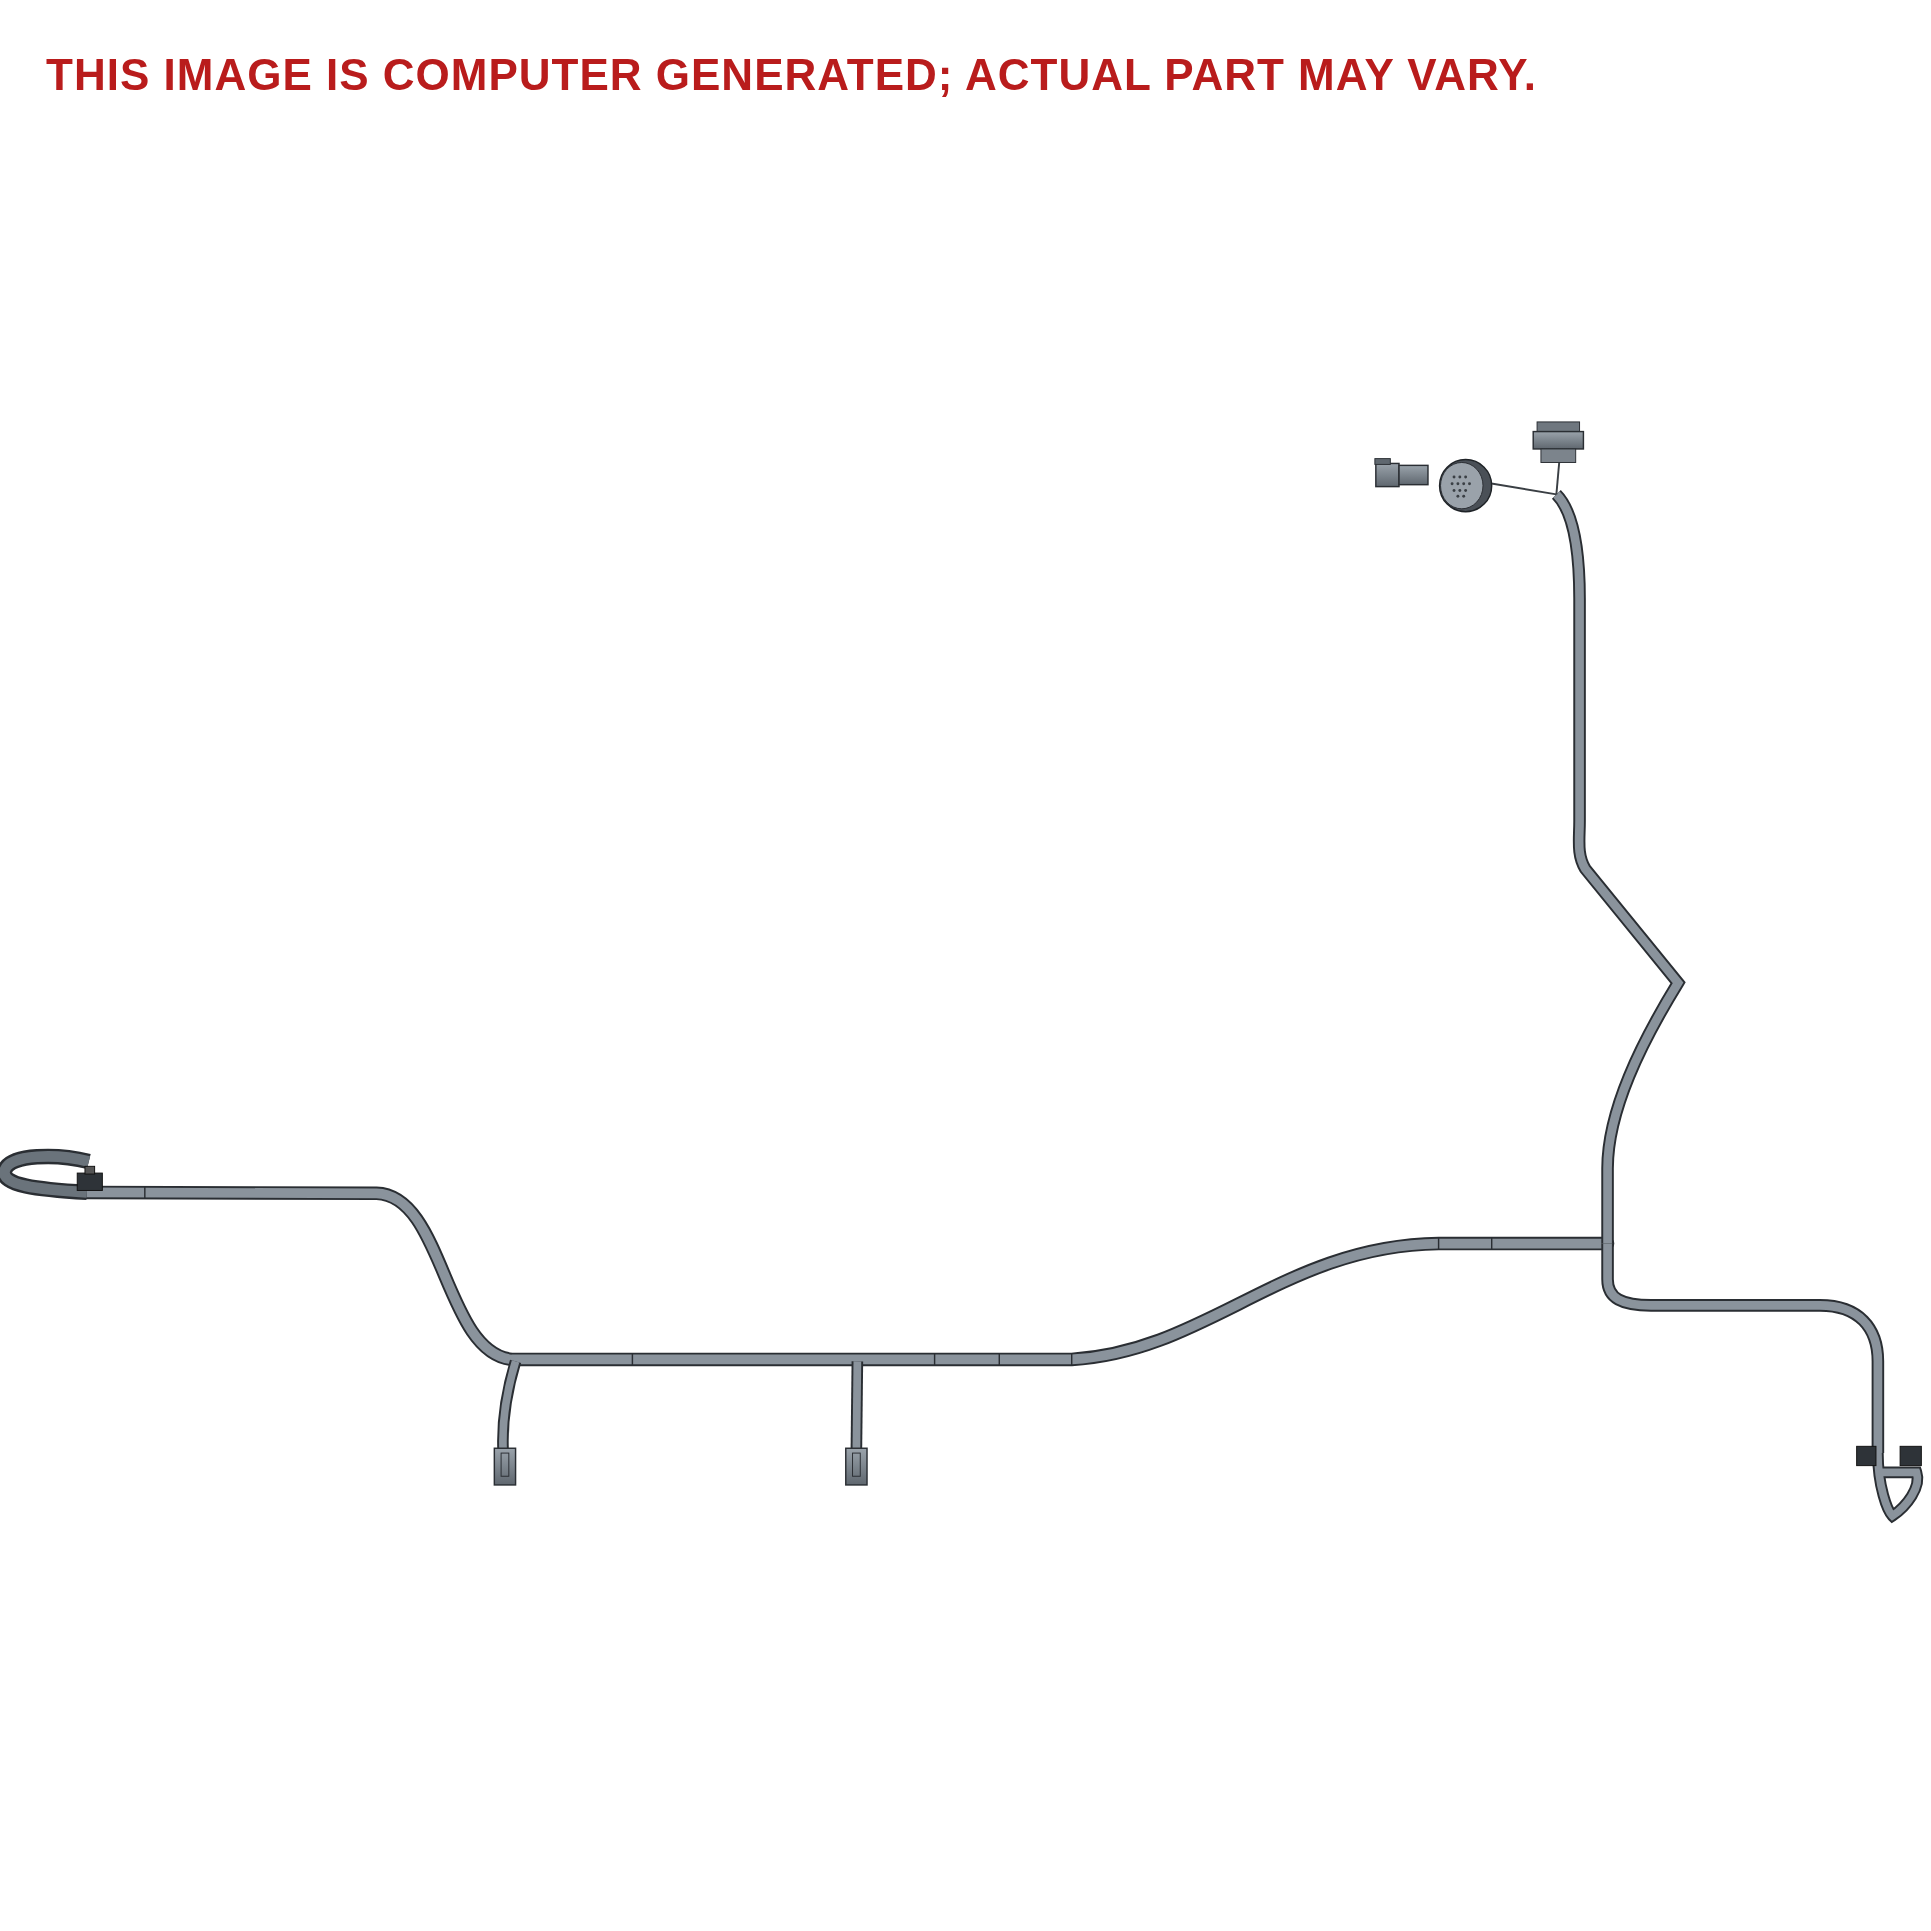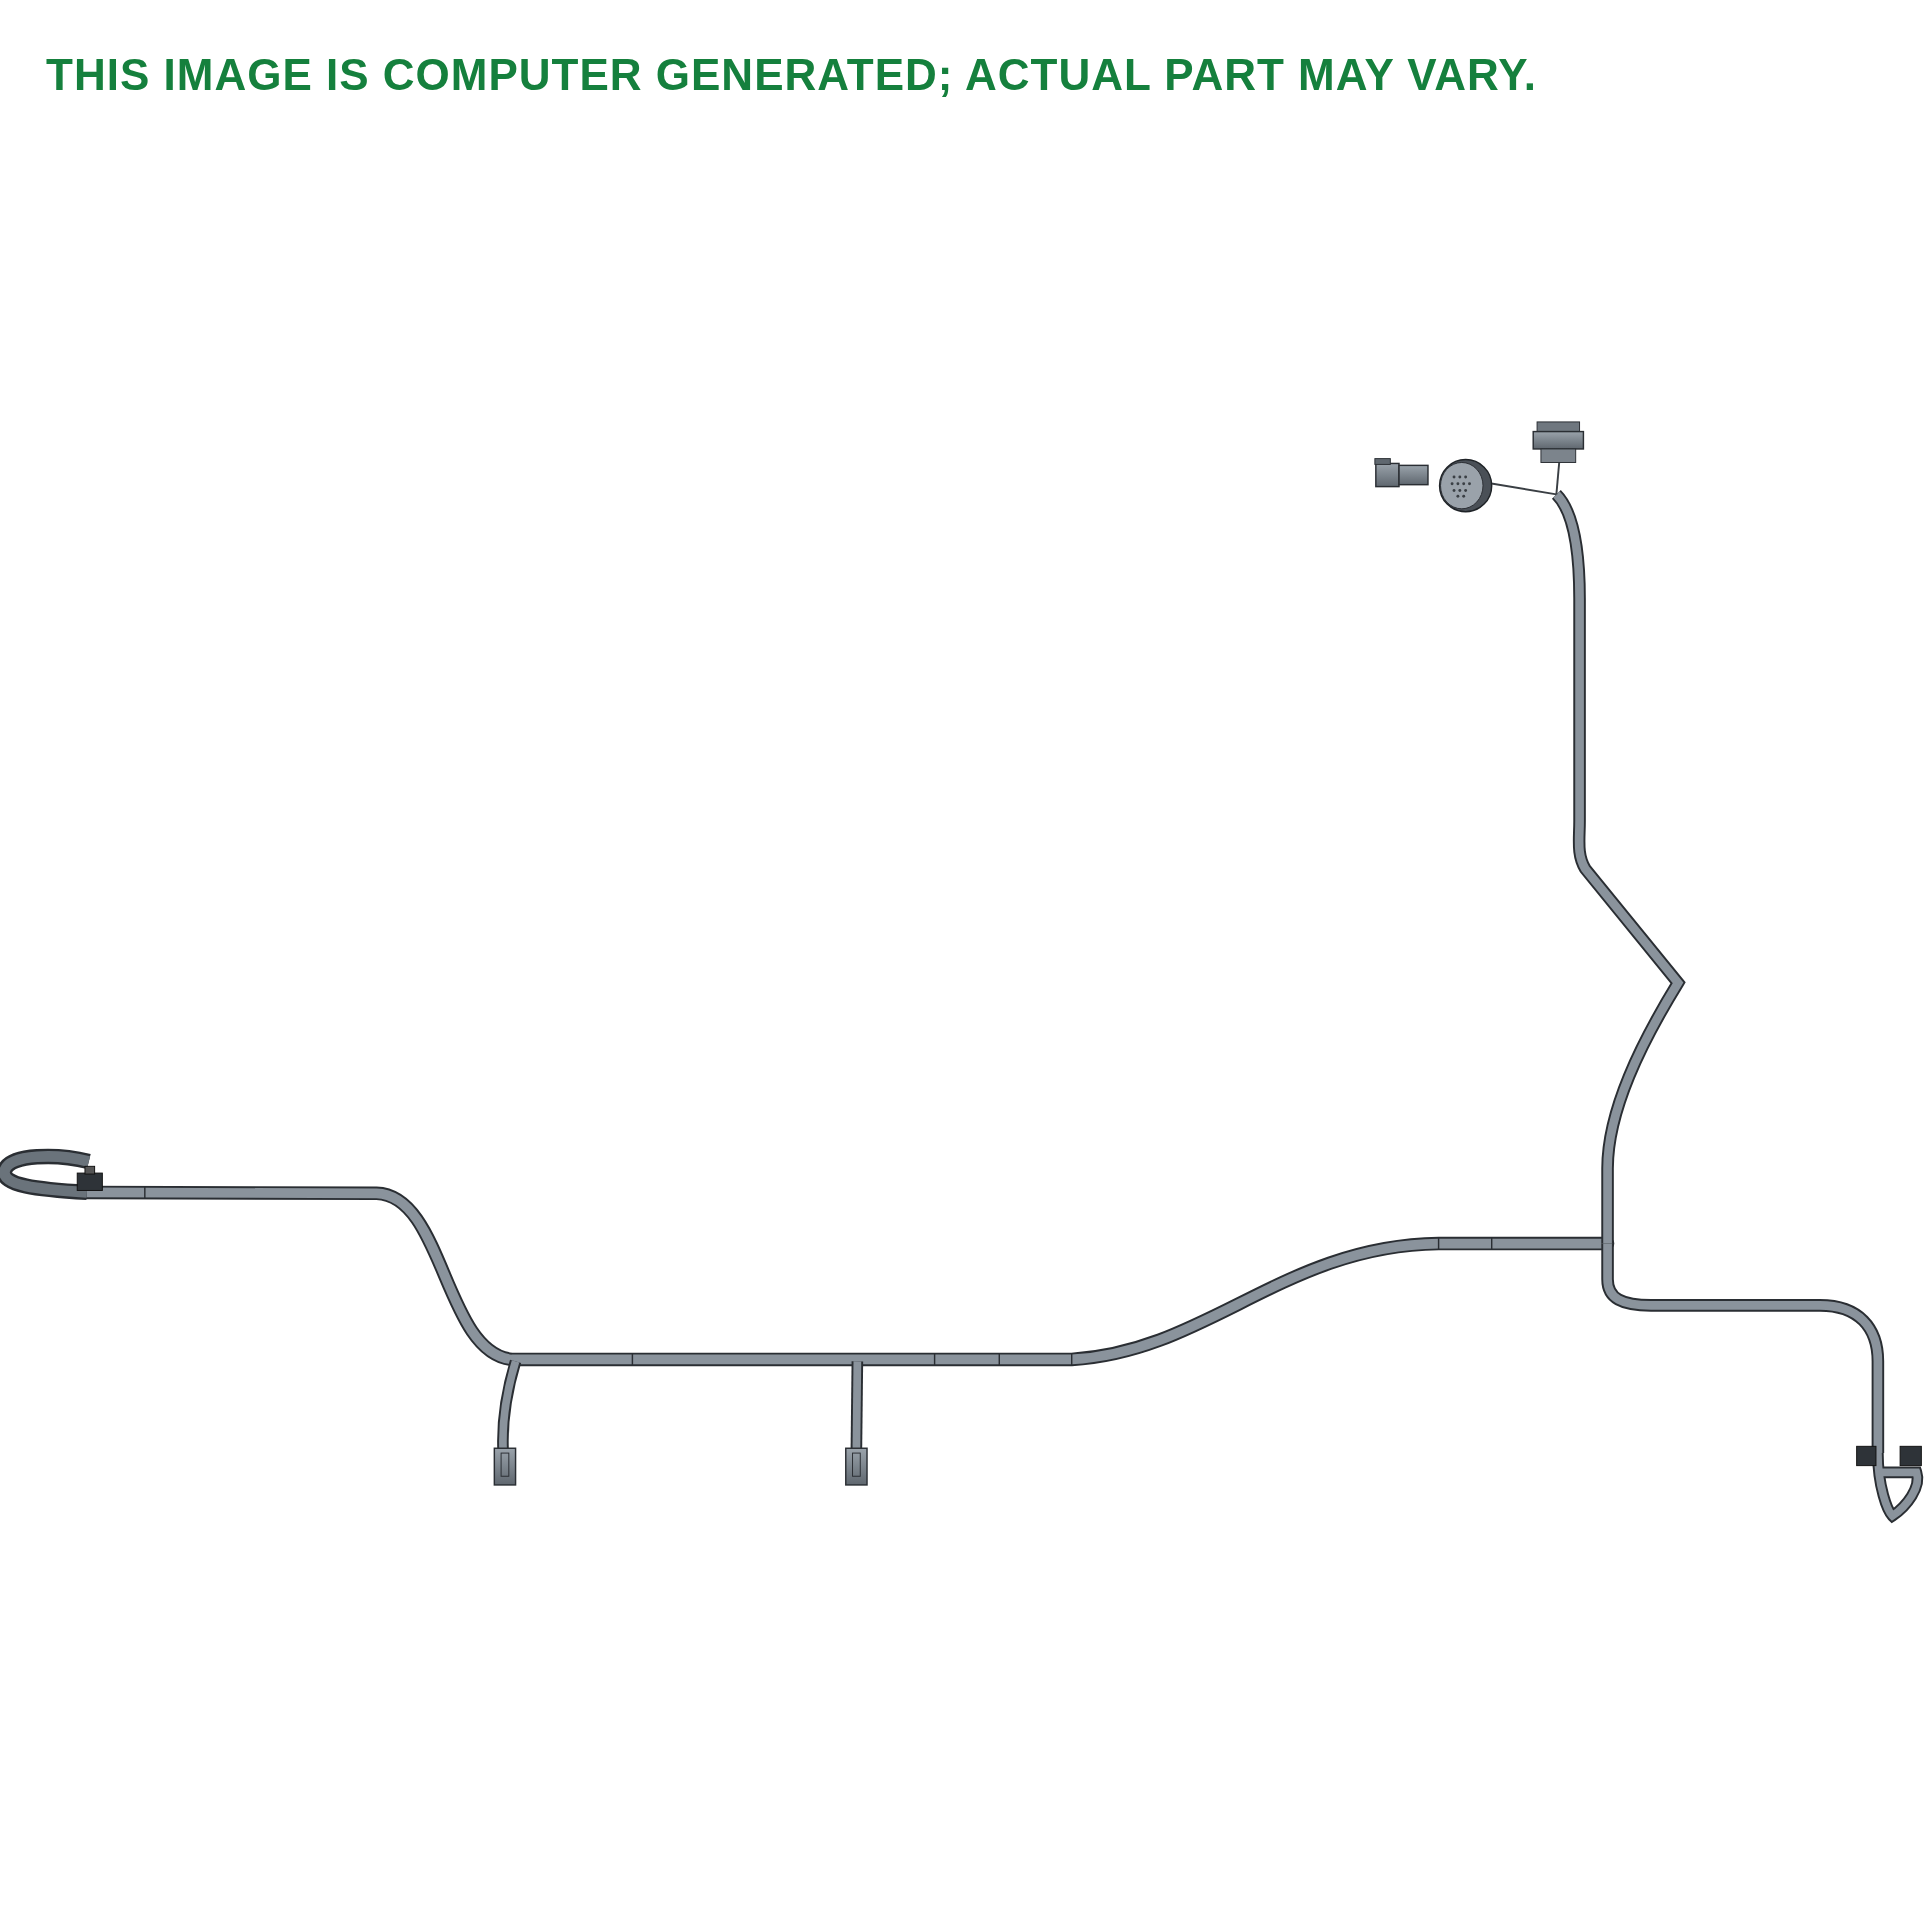--- a/index.html
+++ b/index.html
@@ -1,20 +1,20 @@
 <!DOCTYPE html>
 <html><head>
   <meta charset="utf-8">
   <style>
     html, body { margin: 0; padding: 0; background: #ffffff; }
     body { width: 1931px; height: 1931px; position: relative; overflow: hidden; }
     .disclaimer {
       position: absolute; left: 0; top: 50px; width: 1583px; text-align: center;
       font-family: "Liberation Sans", sans-serif; font-weight: bold;
-      font-size: 44px; color: #15803d; letter-spacing: 1px; white-space: nowrap;
+      font-size: 44px; color: #b91c1c; letter-spacing: 1px; white-space: nowrap;
     }
     svg.harness { position: absolute; left: 0; top: 0; }
   </style>
 </head>
 <body>
 
 <div class="disclaimer">THIS IMAGE IS COMPUTER GENERATED; ACTUAL PART MAY VARY.</div>
 
 <svg class="harness" width="1931" height="1931" viewBox="0 0 2000 2000">
   <defs>

